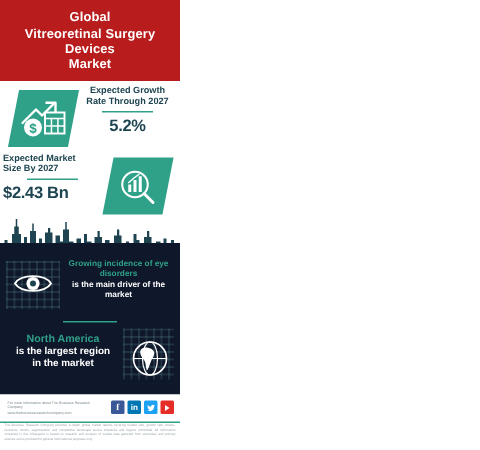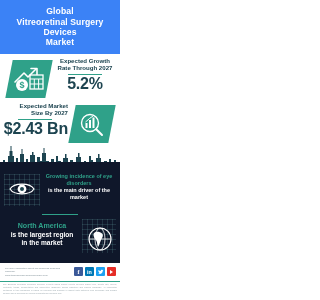--- a/index.html
+++ b/index.html
@@ -21,21 +21,21 @@
     background: #ffffff;
     overflow: hidden;
   }
 
   
   .header {
     position: absolute;
     left: 0; top: 0;
     width: 120px;
     height: 54px;
-    background: #3b82f6;
+    background: #b91c1c;
     display: flex;
     align-items: center;
     justify-content: center;
   }
   .header-title {
     color: #ffffff;
     font-size: 8.6px;
     font-weight: bold;
     line-height: 10.4px;
     text-align: center;
@@ -88,21 +88,21 @@
     white-space: pre-line;
   }
   .rule {
     width: 34px;
     height: 1px;
     background: #2fa189;
     margin: 2.5px auto 1.5px auto;
   }
   .bigval {
     color: #1d4450;
-    font-size: 16px;
+    font-size: 11px;
     font-weight: bold;
     line-height: 14px;
     letter-spacing: -0.2px;
   }
 
   
   .row-size {
     position: absolute;
     left: 0; top: 47px;
     width: 120px;
@@ -119,21 +119,21 @@
   }
   .para-right .ico {
     transform: skewX(11deg);
     width: 100%; height: 100%;
     display: flex; align-items: center; justify-content: center;
   }
   .size-text {
     position: absolute;
     left: 2px; top: 1px;
     width: 66px;
-    text-align: right;
+    text-align: left;
   }
 
   
   .skyline {
     position: absolute;
     left: 0; top: 143px;
     width: 120px;
     height: 28px;
   }
 

